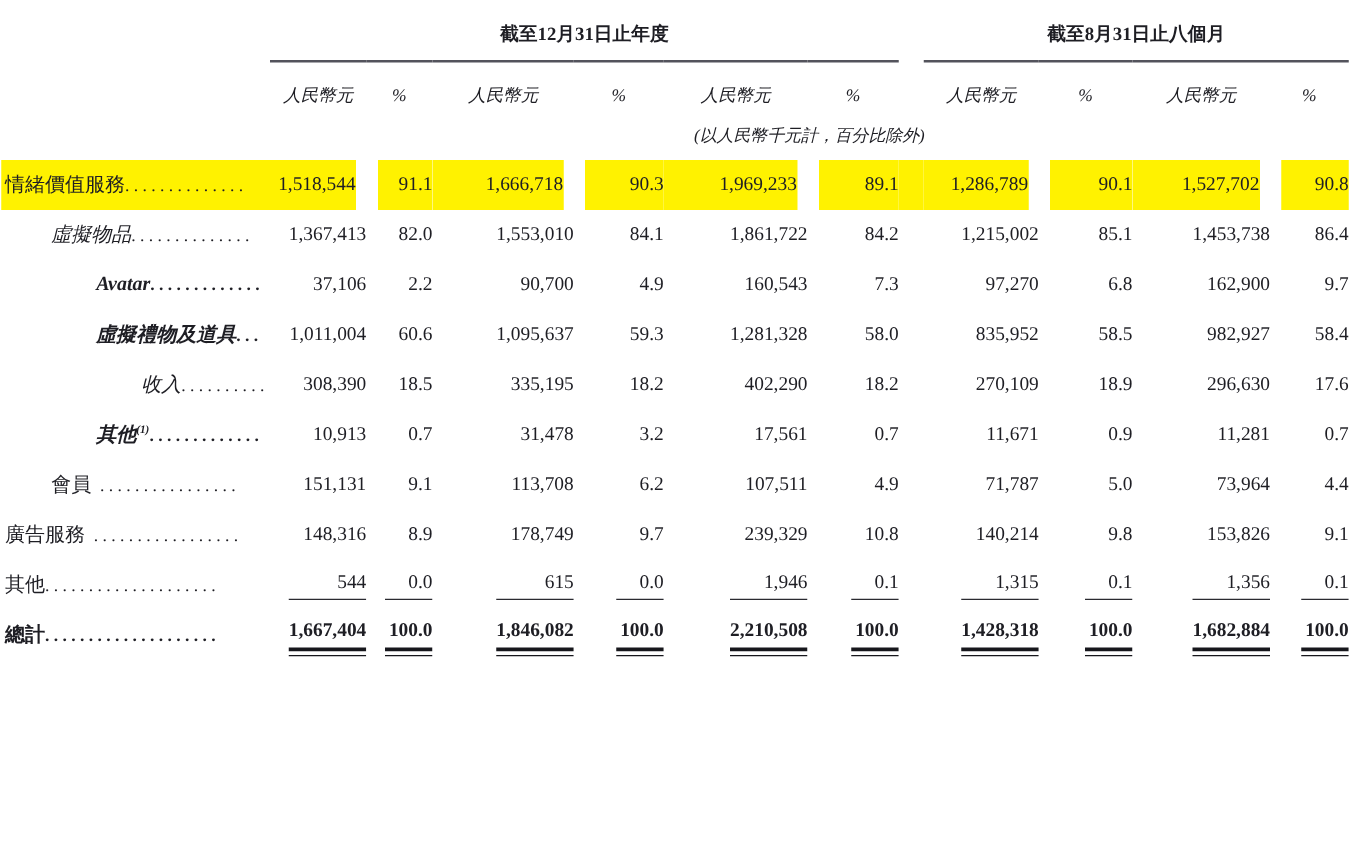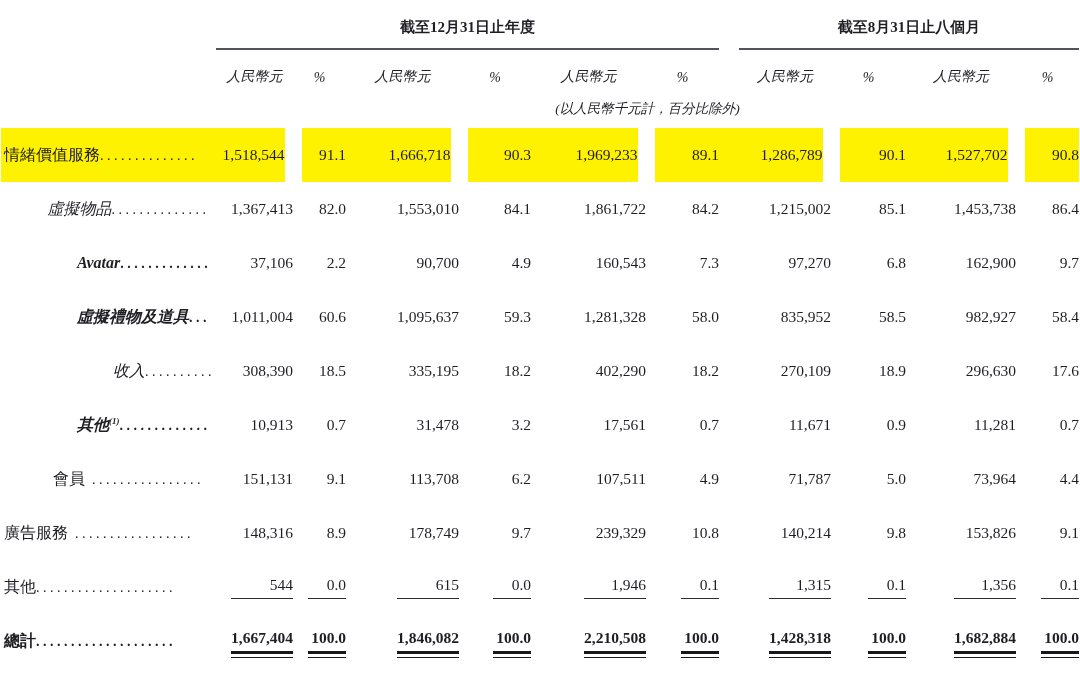--- a/index.html
+++ b/index.html
@@ -23,26 +23,26 @@
     text-align:center; font-weight:bold; font-size:15px;
     border-bottom:2px solid #53535c; padding-bottom:8px; height:48px;
     vertical-align:bottom;
   }
   tr.ch td { height:36px; font-style:italic; font-size:14px; vertical-align:bottom; padding-bottom:4px; }
   tr.ch td.chr { text-align:center; }
   tr.ch td.chp { text-align:center; }
   tr.noterow td.note { text-align:center; font-style:italic; font-size:13.5px; height:38px; }
   tr.unaudrow td.unaud { text-align:center; font-size:13.5px; height:40px; }
   
-  tbody tr { height:54px; }
+  tbody tr { height:40px; }
   td.lbl { font-size:16px; }
   td.rmb, td.pct { text-align:right; font-size:15.5px; }
   td.sp { }
   .ind0 { padding-left:3px; }
-  .ind1 { padding-left:40px;text-align:center; }
+  .ind1 { padding-left:40px; }
   .ind2 { padding-left:76px;font-weight:bold; }
   .ind3 { padding-left:112px; }
   .it .lbl-text, .it sup { font-style:italic; }
   td.lbl sup { font-size:9px; vertical-align:super; }
   .dots { letter-spacing:3.5px; font-size:14px; }
   tr.row-hl td { background:var(--hl,#fff200); }
   tr.row-hl td.pct { border-left:17px solid #ffffff; }
   tr.row-total td { font-weight:bold;margin-top:32px; }
   tr.row-total td.lbl { font-size:16px; }
   .w-rmb { display:inline-block; min-width:62px; text-align:right; }

